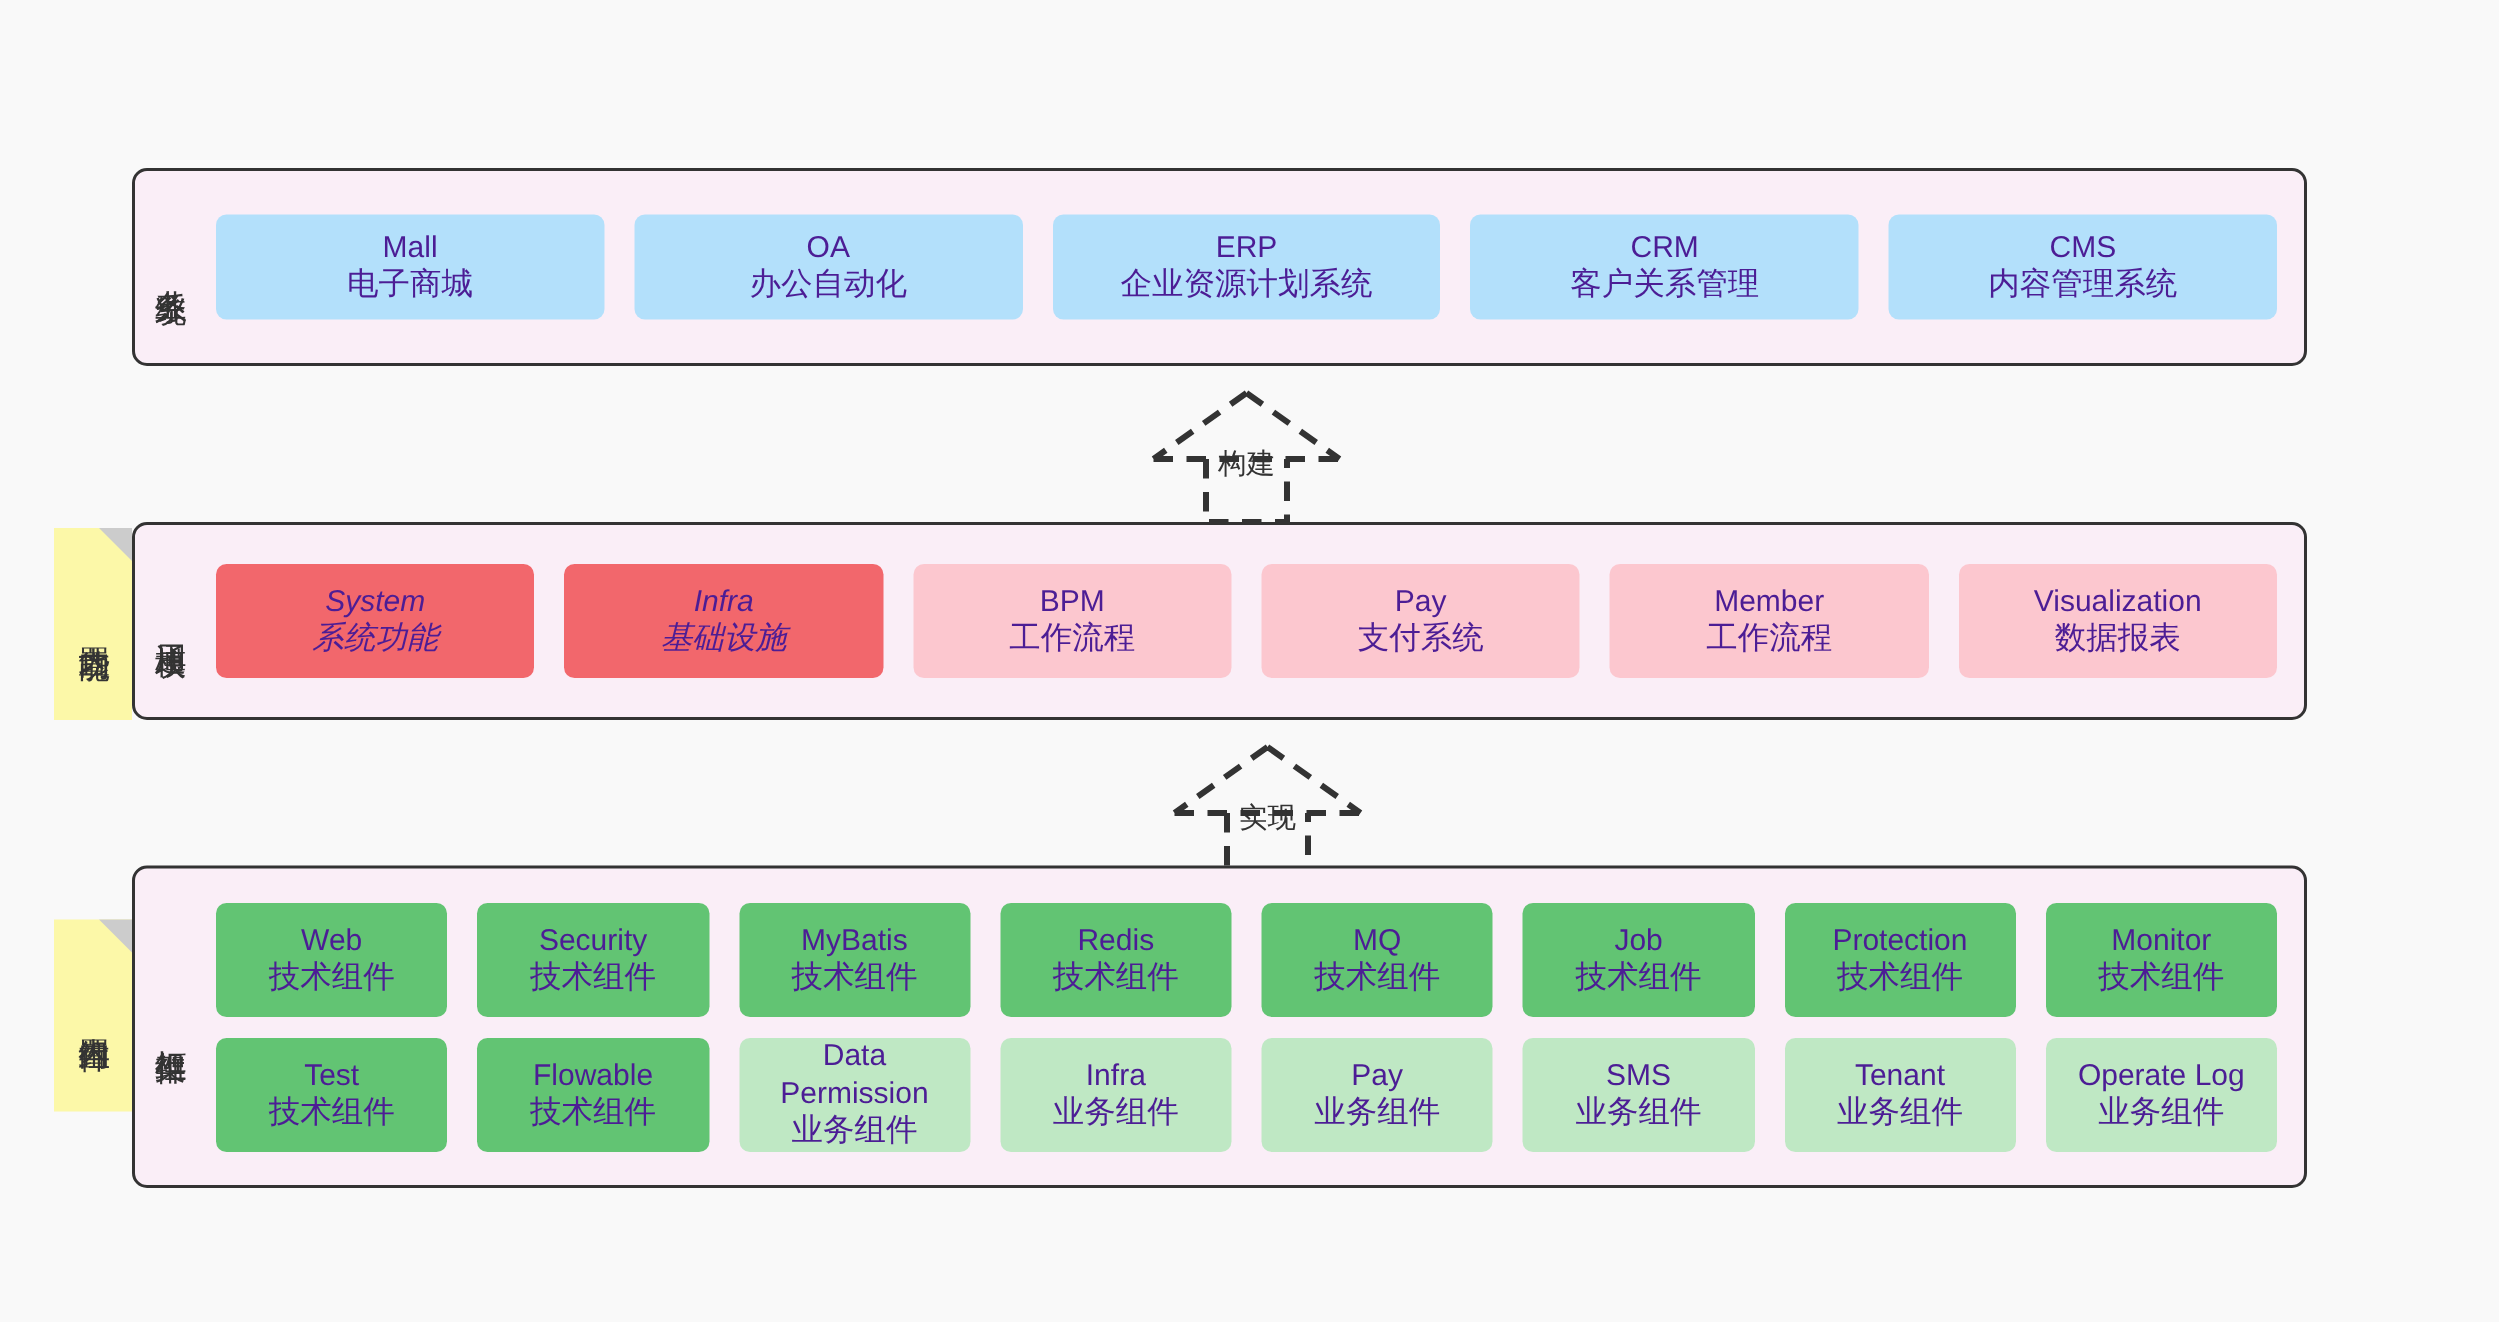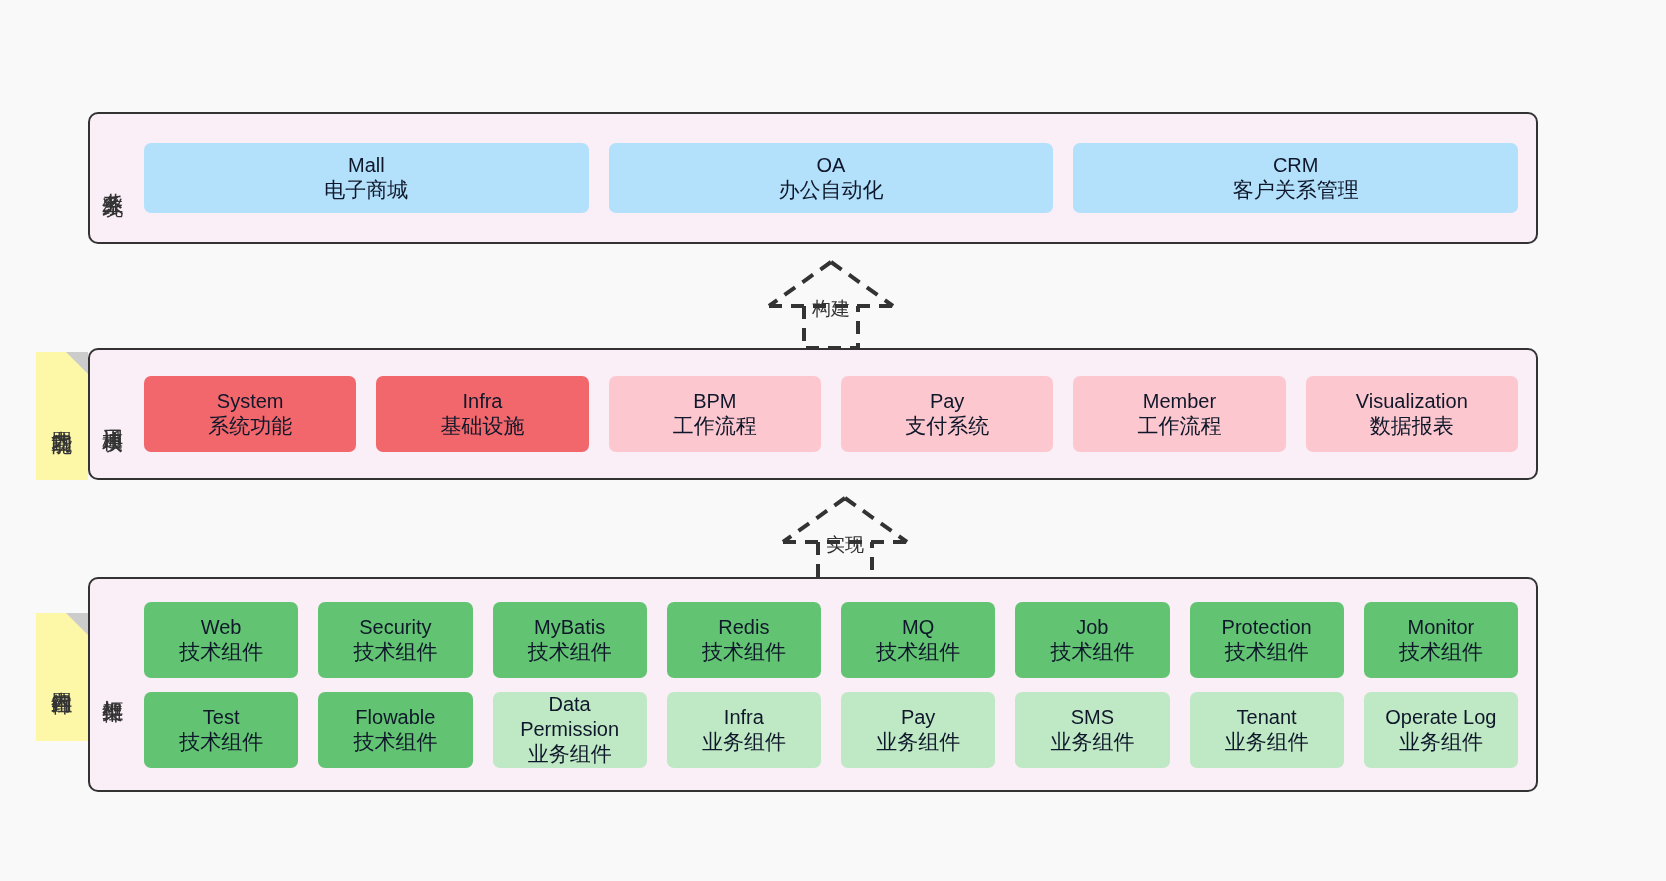--- a/index.html
+++ b/index.html
@@ -63,36 +63,36 @@
   }
 
   .card {
     flex: 1 1 0;
     border-radius: 7px;
     display: flex;
     flex-direction: column;
     align-items: center;
     justify-content: center;
     text-align: center;
-    color: #0f172a;
+    color: #4c1d95;
     box-sizing: border-box;
     padding: 16px 6px;
   }
   .card .name {
     font-size: 20px;
     line-height: 1.22;
   }
   .card .sub {
     font-size: 21px;
     line-height: 1.22;
   }
 
   
   .c-blue        { background: #b3e0fb; }
-  .c-red         { background: #f2676c; }
+  .c-red         { background: #f2676c; font-style: italic; }
   .c-pink        { background: #fcc7cf; }
   .c-green       { background: #62c473; }
   .c-lightgreen  { background: #bfe8c4; }
 
   
   #layer-business { left: 88px;  top: 112px; width: 1450px; height: 132px; }
   #layer-business .card { height: 70px; }
 
   #layer-common   { left: 88px;  top: 348px; width: 1450px; height: 132px; }
   #layer-common .card { height: 76px; }
@@ -162,22 +162,30 @@
       <div class="row">
         <div class="card c-blue">
           <span class="name">Mall</span>
           <span class="sub">电子商城</span>
         </div>
         <div class="card c-blue">
           <span class="name">OA</span>
           <span class="sub">办公自动化</span>
         </div>
         <div class="card c-blue">
+          <span class="name">ERP</span>
+          <span class="sub">企业资源计划系统</span>
+        </div>
+        <div class="card c-blue">
           <span class="name">CRM</span>
           <span class="sub">客户关系管理</span>
+        </div>
+        <div class="card c-blue">
+          <span class="name">CMS</span>
+          <span class="sub">内容管理系统</span>
         </div>
       </div>
     </div>
   </div>
 
   <div class="arrow" id="arrow-build">
     <svg width="150" height="96" viewBox="0 0 150 96">
       <path d="M75 6 L137 50 M75 6 L13 50 M13 50 L137 50" fill="none" stroke="#333333" stroke-width="4" stroke-dasharray="13 9" stroke-linecap="butt"></path>
       <path d="M48 50 L48 92 L102 92 L102 50" fill="none" stroke="#333333" stroke-width="4" stroke-dasharray="13 9" stroke-linecap="butt"></path>
     </svg>

